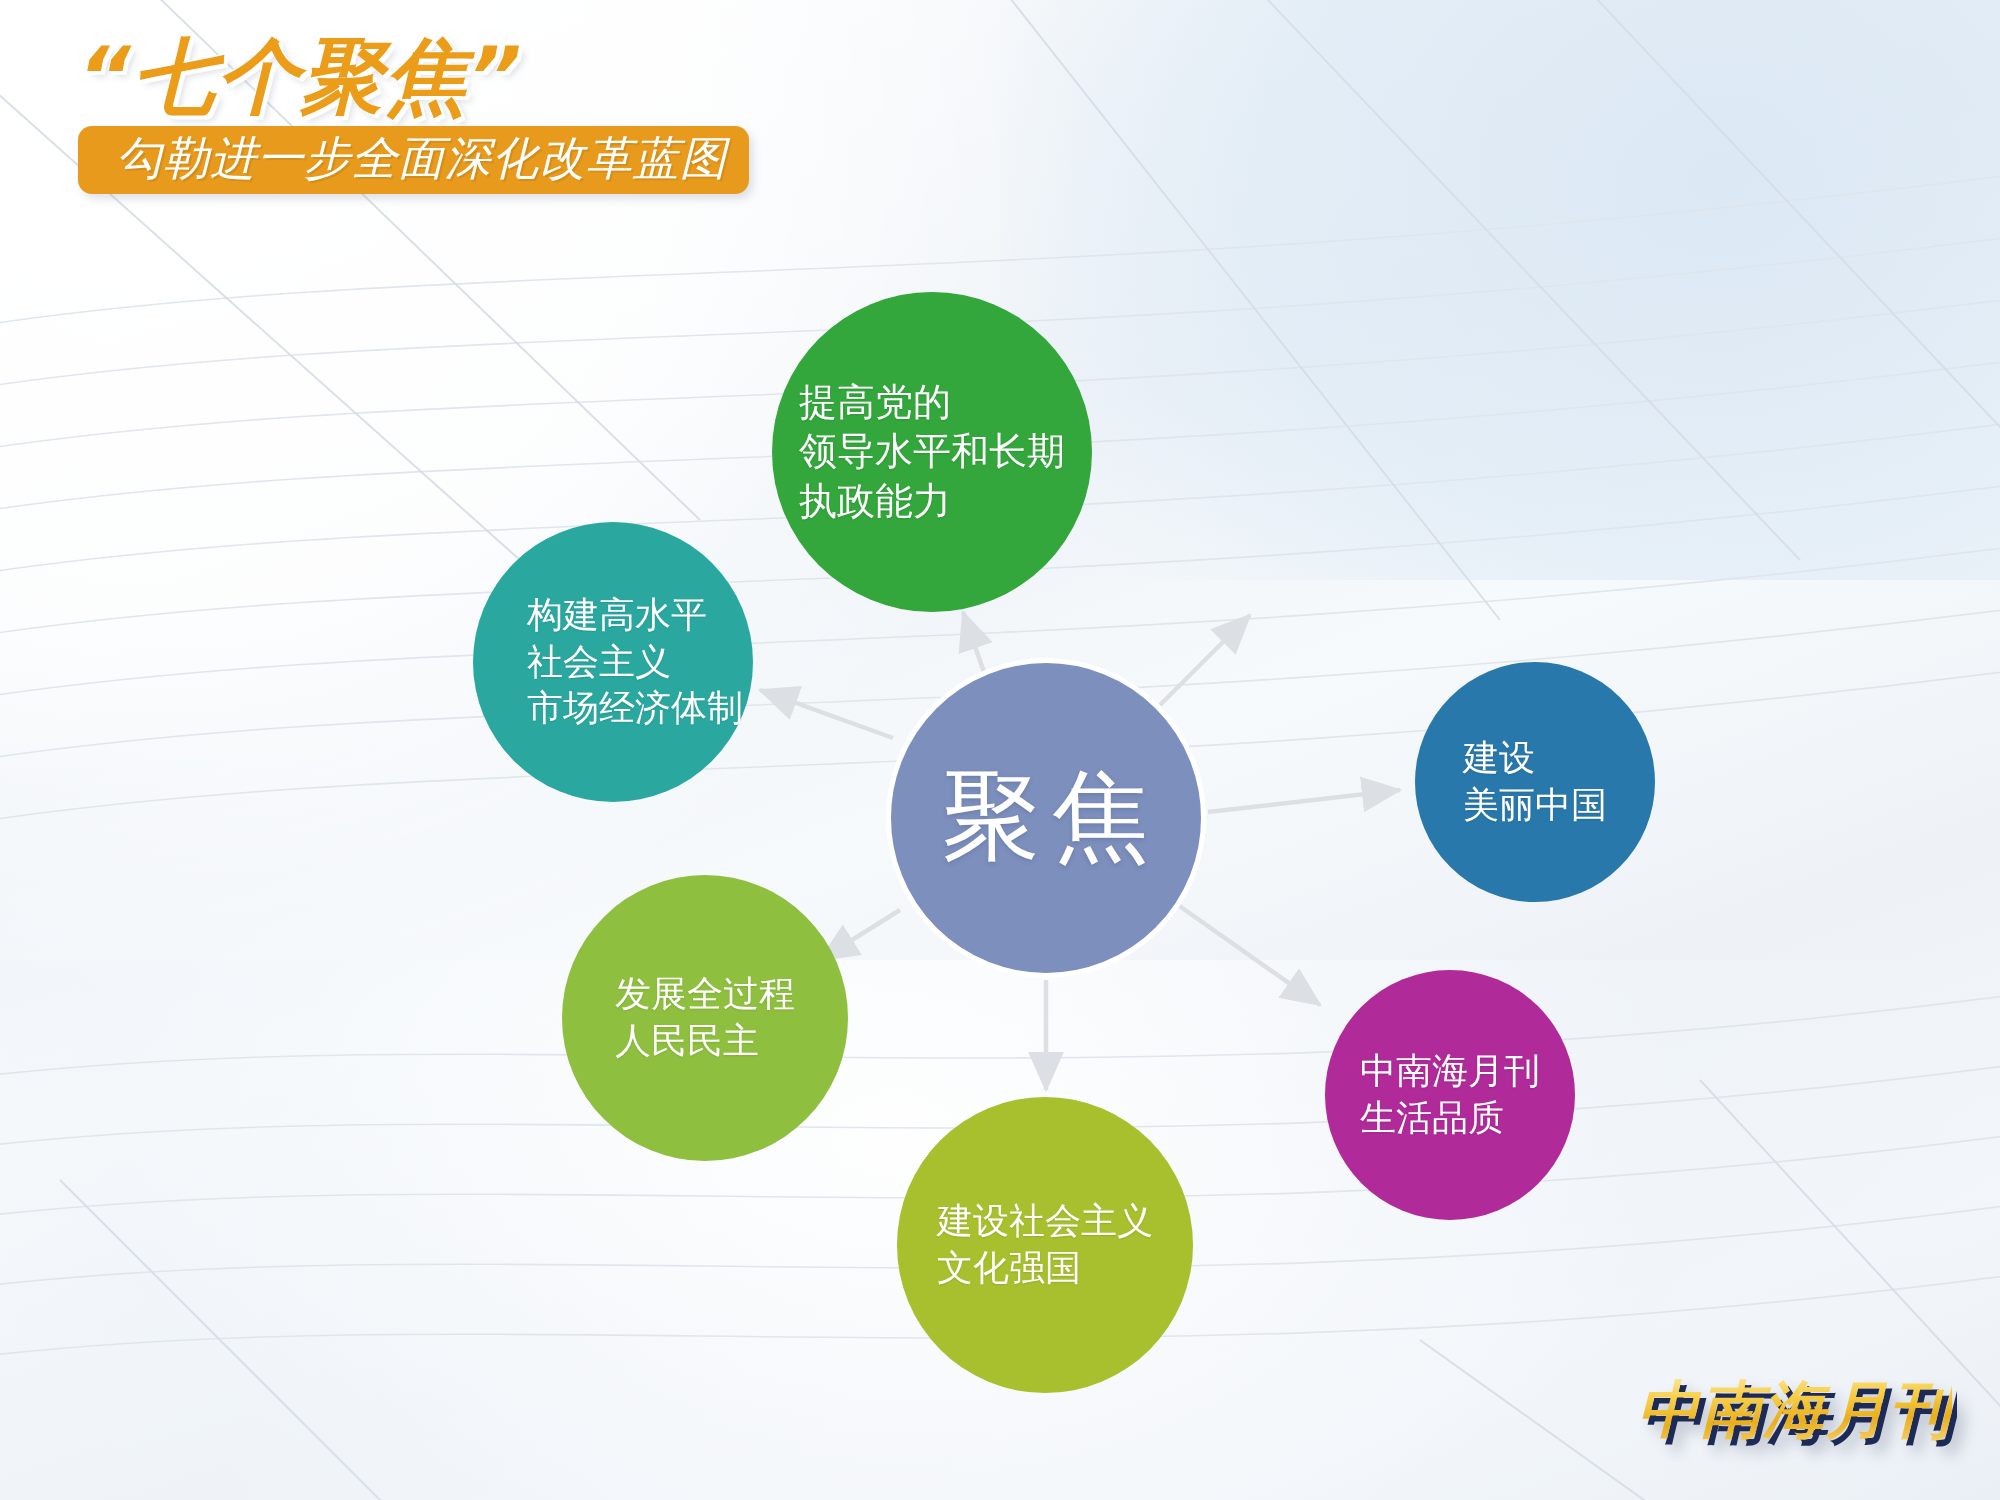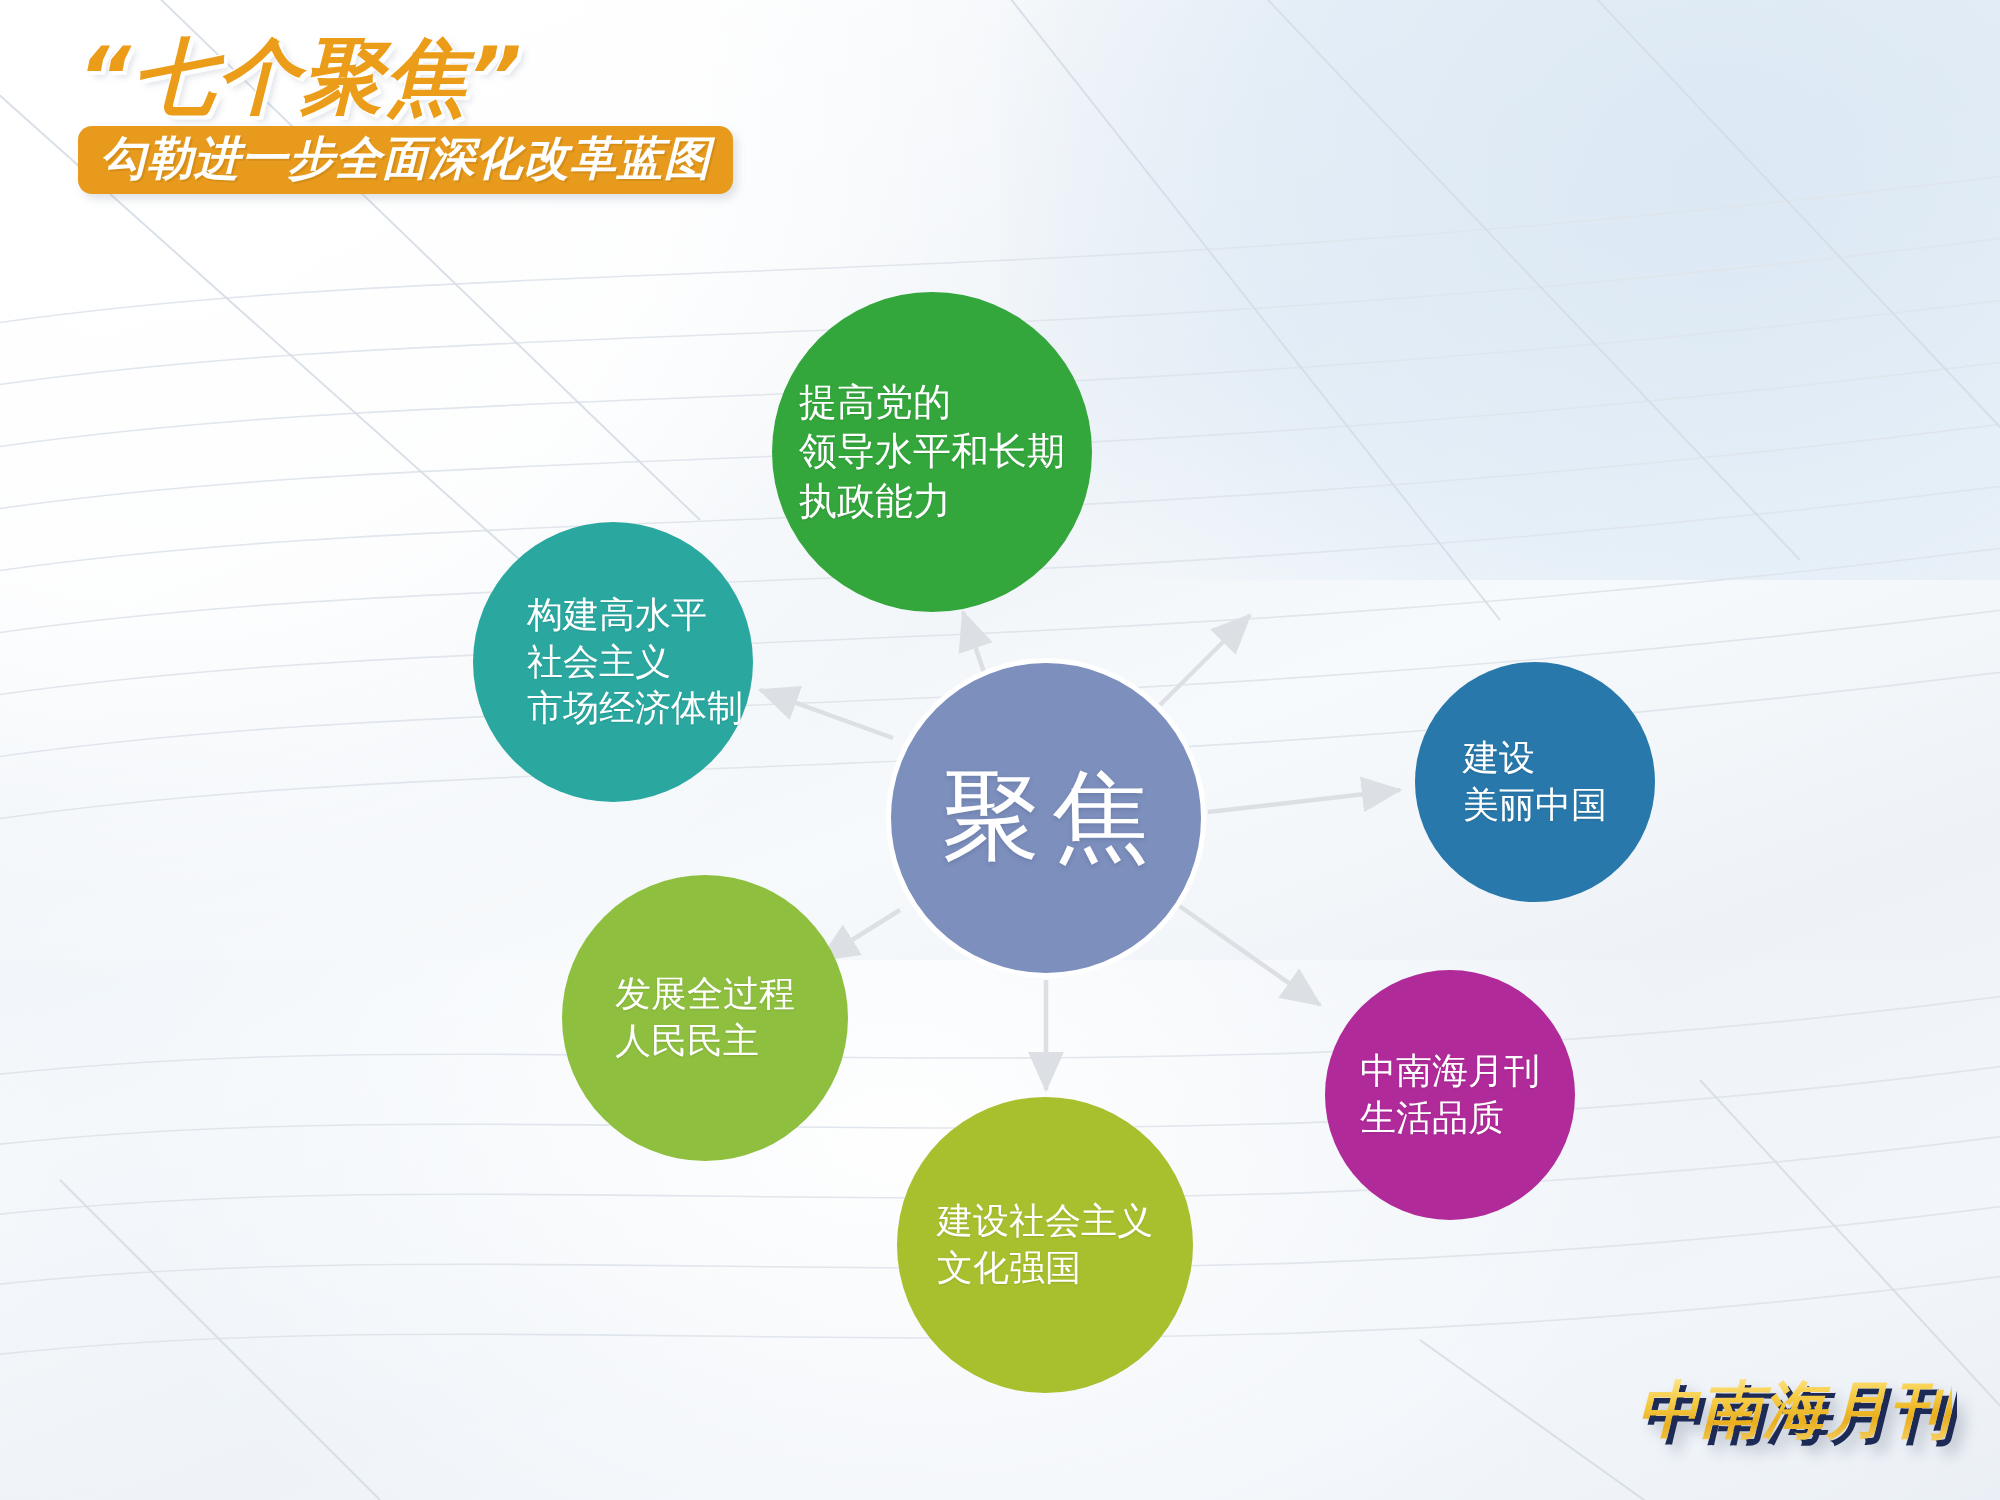--- a/index.html
+++ b/index.html
@@ -70,28 +70,29 @@
   .title-banner {
     margin-top: 6px;
     display: inline-block;
     background: #e79a1c;
     border-radius: 14px;
     padding: 9px 22px 13px 22px;
     box-shadow: 4px 5px 8px rgba(150,160,175,0.30);
   }
   .title-sub {
     font-family: "DejaVu Sans", "Liberation Sans", sans-serif;
-    font-weight: bold;
+    font-weight: normal;
     font-style: italic;
     font-size: 46px;
     letter-spacing: 1px;
     color: #ffffff;
     line-height: 1;
     white-space: nowrap;
     text-shadow: 2px 2px 0 rgba(180,120,20,0.35);
+    margin-left: 16px;
   }
 
   
   #diagram {
     position: absolute;
     inset: 0;
     z-index: 10;
   }
   .node {
     position: absolute;

